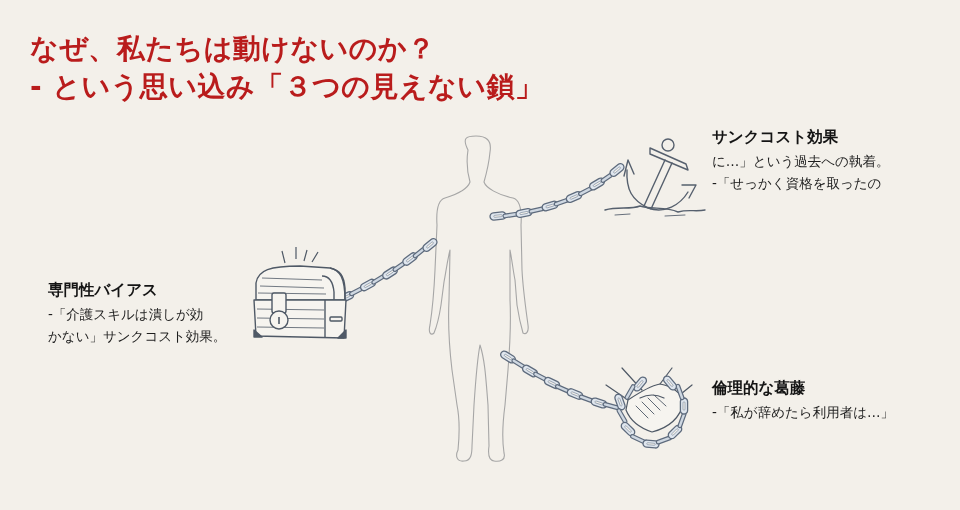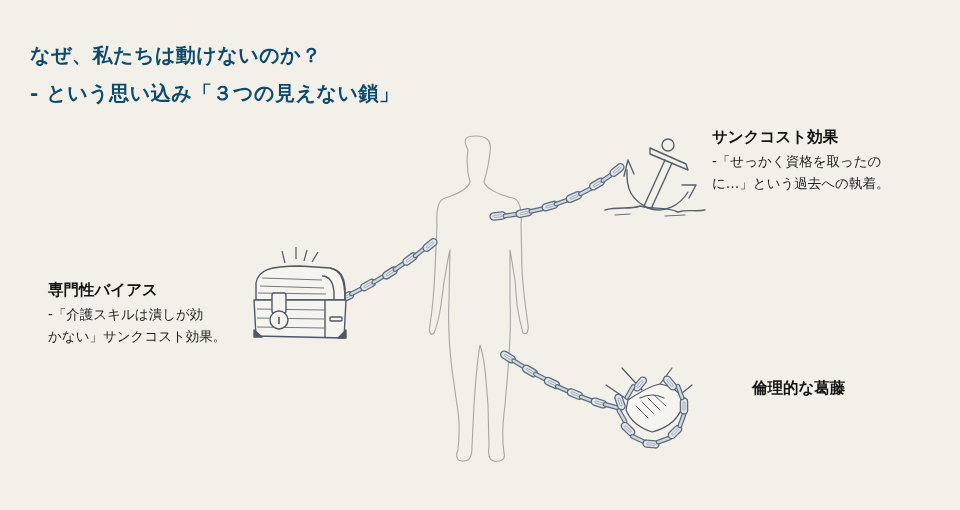--- a/index.html
+++ b/index.html
@@ -4,34 +4,34 @@
 <style>
   html, body { margin: 0; padding: 0; }
   body {
     width: 960px; height: 510px; overflow: hidden;
     background: #f3f0ea;
     font-family: "DejaVu Sans", "Liberation Sans", sans-serif;
     color: #161616;
     position: relative;
   }
   .title {
-    position: absolute; left: 30px; top: 36px;
-    font-size: 20px; font-weight: bold; line-height: 38px;
-    letter-spacing: 0.5px; color: #0c4a6e;
+    position: absolute; left: 30px; top: 30px;
+    font-size: 28px; font-weight: bold; line-height: 38px;
+    letter-spacing: 0.5px; color: #b91c1c;
   }
   .title div { white-space: nowrap; }
   .label {
     position: absolute;
     font-size: 13.5px; line-height: 22px; color: #1e1e1e;
   }
   .label .head { font-weight: bold; font-size: 15.5px; line-height: 26px; color: #141414; }
   .label .body { white-space: nowrap; }
   #lbl-sunk { left: 712px; top: 124px; }
   #lbl-bias { left: 48px; top: 277px; }
-  #lbl-ethic { left: 752px; top: 375px; }
+  #lbl-ethic { left: 712px; top: 375px; }
   svg.illus { position: absolute; left: 0; top: 0; }
 </style>
 </head>
 <body>
 
 <div class="title">
   <div>なぜ、私たちは動けないのか？</div>
   <div>- という思い込み「３つの見えない鎖」</div>
 </div>
 
@@ -142,25 +142,26 @@
     <use href="#link" transform="translate(684,406) rotate(-90)"></use>
     <use href="#link-side" transform="translate(680,392) rotate(-110)"></use>
     <use href="#link" transform="translate(670,383) rotate(-130)"></use>
     <use href="#link" transform="translate(640,384) rotate(-50)"></use>
     <use href="#link-side" transform="translate(630,392) rotate(-60)"></use>
   </g>
 </svg>
 
 <div class="label" id="lbl-sunk">
   <div class="head">サンクコスト効果</div>
+  <div class="body">に…」という過去への執着。</div>
   <div class="body">-「せっかく資格を取ったの</div>
-  <div class="body">に…」という過去への執着。</div>
 </div>
 
 <div class="label" id="lbl-bias">
   <div class="head">専門性バイアス</div>
   <div class="body">-「介護スキルは潰しが効</div>
   <div class="body">かない」サンクコスト効果。</div>
 </div>
 
 <div class="label" id="lbl-ethic">
   <div class="head">倫理的な葛藤</div>
+  <div class="body">-「私が辞めたら利用者は…」</div>
 </div>
 
 </body></html>

